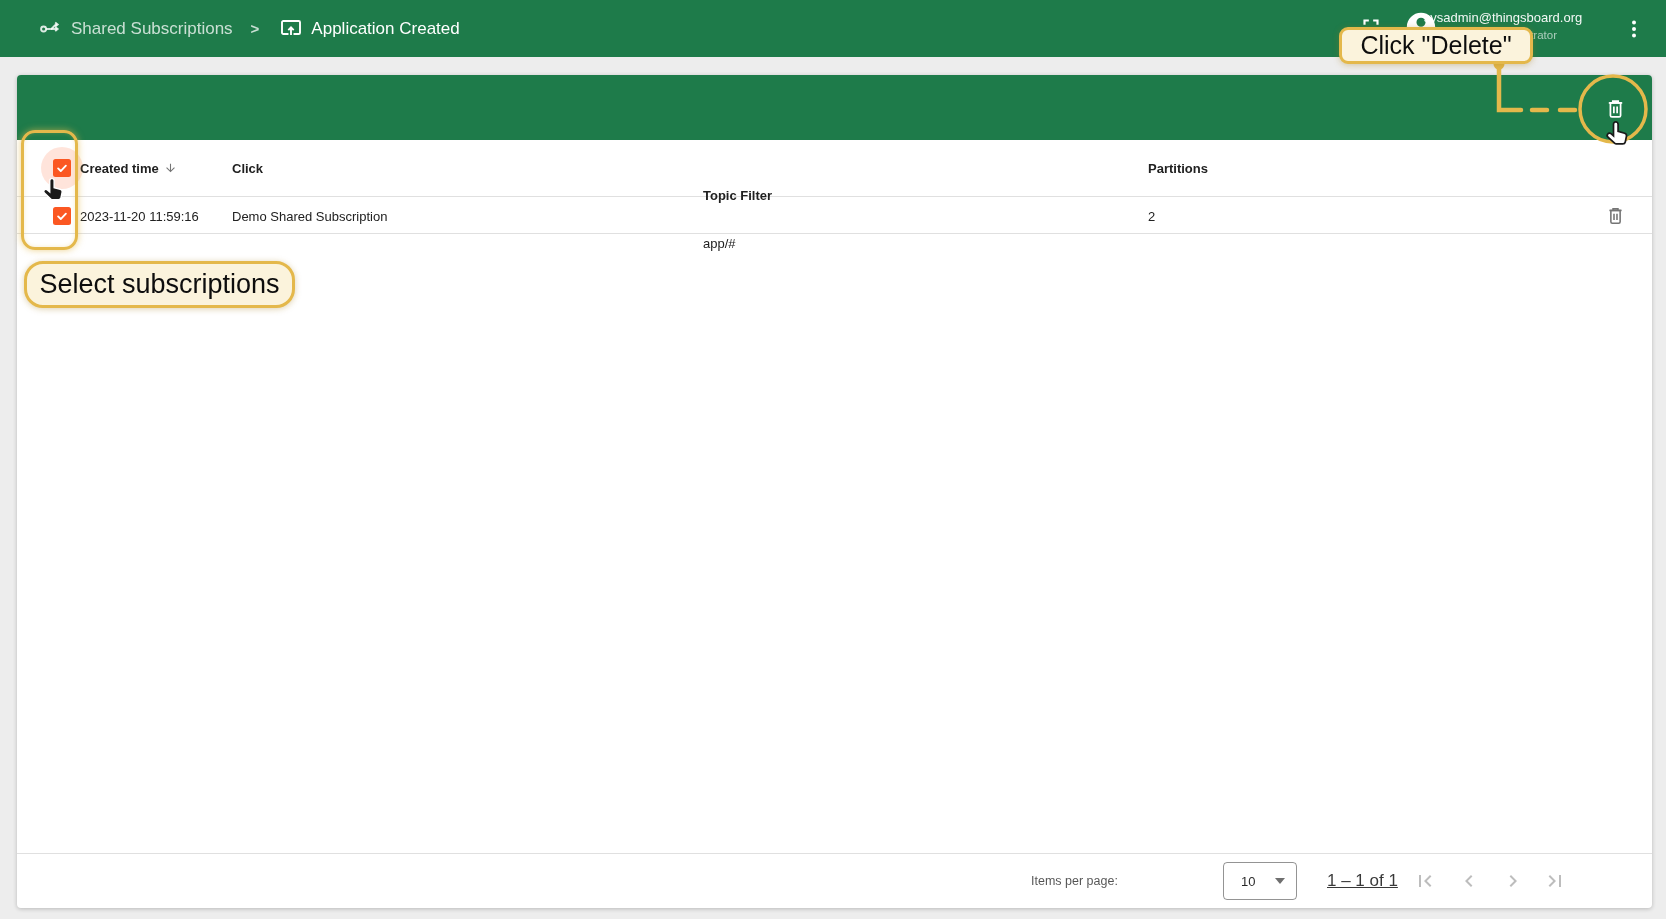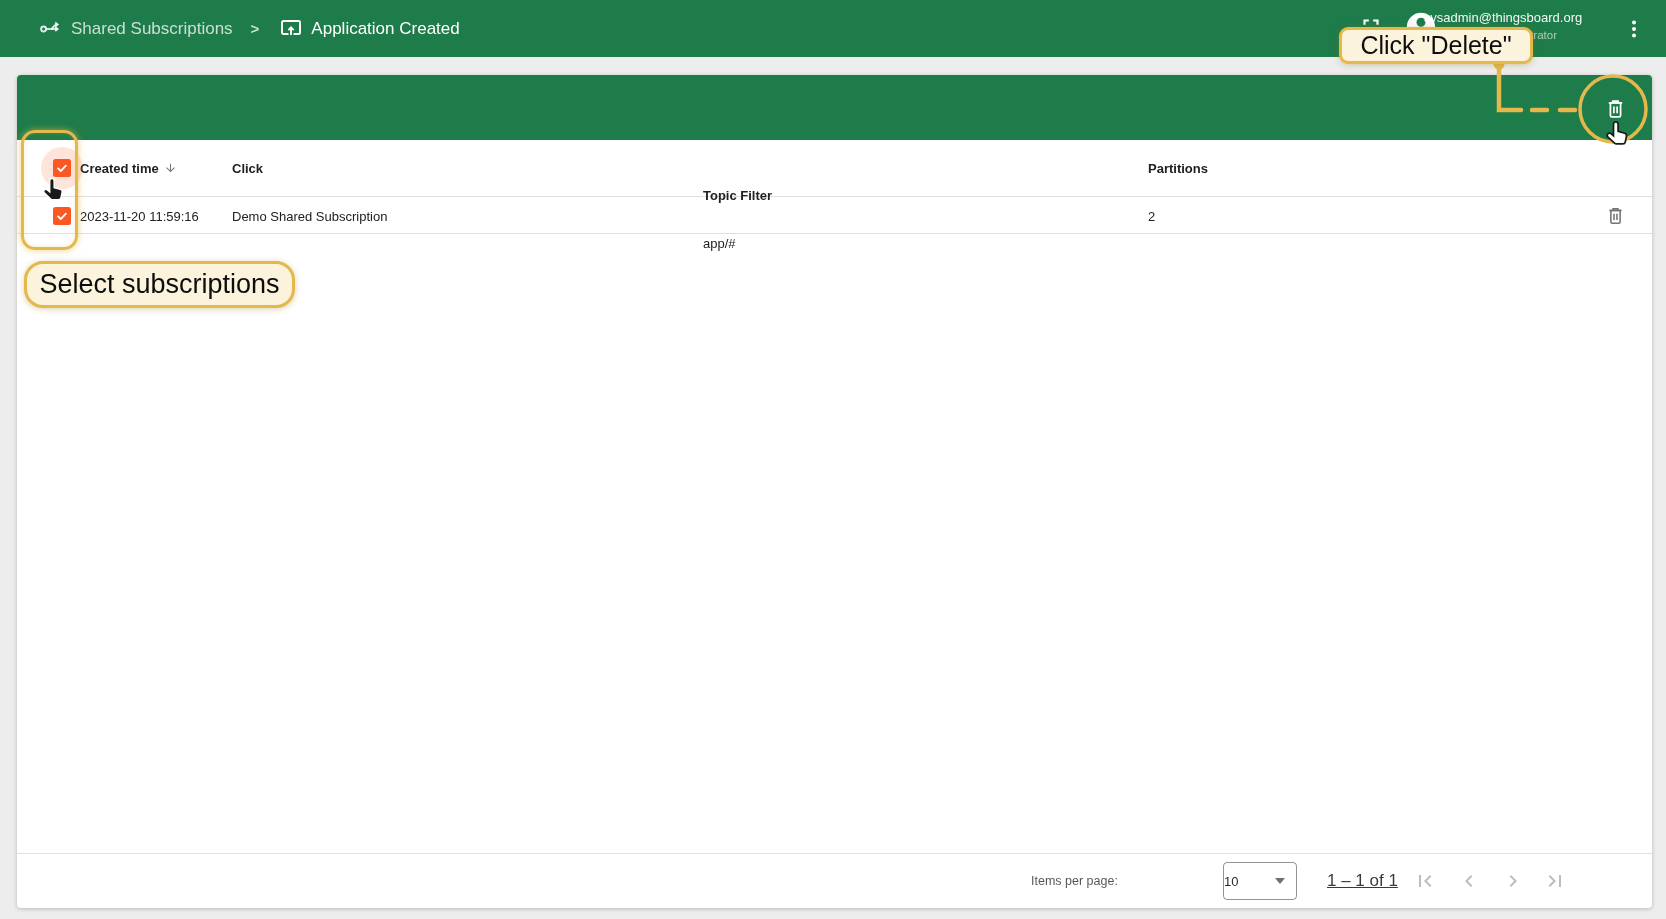--- a/index.html
+++ b/index.html
@@ -34,21 +34,21 @@
   .col-time { left:63px; } .col-name { left:215px; } .col-topic { left:686px;margin-top:27px; } .col-part { left:1131px; }
   .cb-wrap { position:absolute; left:36px; top:50%; transform:translateY(-50%); width:18px; height:18px; }
   .ripple { position:absolute; left:-12px; top:-12px; width:42px; height:42px; border-radius:50%; background:rgba(255,87,34,0.16); }
   .checkbox { position:absolute; left:0; top:0; width:18px; height:18px; background:#fb5722; border-radius:2.5px; display:flex; align-items:center; justify-content:center; }
   .row-del-btn { position:absolute; left:1580px; top:50%; transform:translateY(-50%); width:36px; height:36px; display:flex; align-items:center; justify-content:center; cursor:pointer; }
 
   
   .paginator { position:absolute; left:0; bottom:0; width:1635px; height:55px; border-top:1px solid rgba(0,0,0,0.12); display:flex; align-items:center; }
   .pg-label { position:absolute; left:1014px; font-size:12.5px; color:rgba(0,0,0,0.68); }
   .pg-select { position:absolute; left:1206px; top:8px; width:74px; height:38px; border:1px solid rgba(0,0,0,0.42); border-radius:4px; display:flex; align-items:center; cursor:pointer; }
-  .pg-select-val { font-size:13px; color:rgba(0,0,0,0.85); }
+  .pg-select-val { font-size:13px; color:rgba(0,0,0,0.85); margin-left:17px; }
   .pg-select-arrow { position:absolute; right:11px; width:0; height:0; border-left:5px solid transparent; border-right:5px solid transparent; border-top:6px solid #6f6f6f; }
   .pg-range { position:absolute; left:1310px; font-size:17px; color:rgba(0,0,0,0.78);text-decoration:underline; }
   .pg-nav { position:absolute; width:28px; height:28px; display:flex; align-items:center; justify-content:center; }
 
   
   .hl-box { position:absolute; left:21px; top:130px; width:57px; height:120px; border:3px solid #e4b84b; border-radius:14px; box-shadow:0 0 7px rgba(228,184,75,0.65), inset 0 0 4px rgba(228,184,75,0.3); z-index:14; pointer-events:none; }
   .callout { position:absolute; background:#fbf3dc; border:3px solid #e4b84b; color:#0d0d0d; display:flex; align-items:center; justify-content:center; box-shadow:0 1px 6px rgba(160,120,20,0.35); z-index:20; white-space:nowrap; }
   .callout-select { left:24px; top:261px; width:271px; height:47px; border-radius:19px; font-size:27px; }
   .callout-delete { left:1339px; top:27px; width:194px; height:37px; border-radius:9px; font-size:25px; }
   .overlay-svg { position:absolute; left:0; top:0; width:1666px; height:919px; z-index:15; pointer-events:none; }

